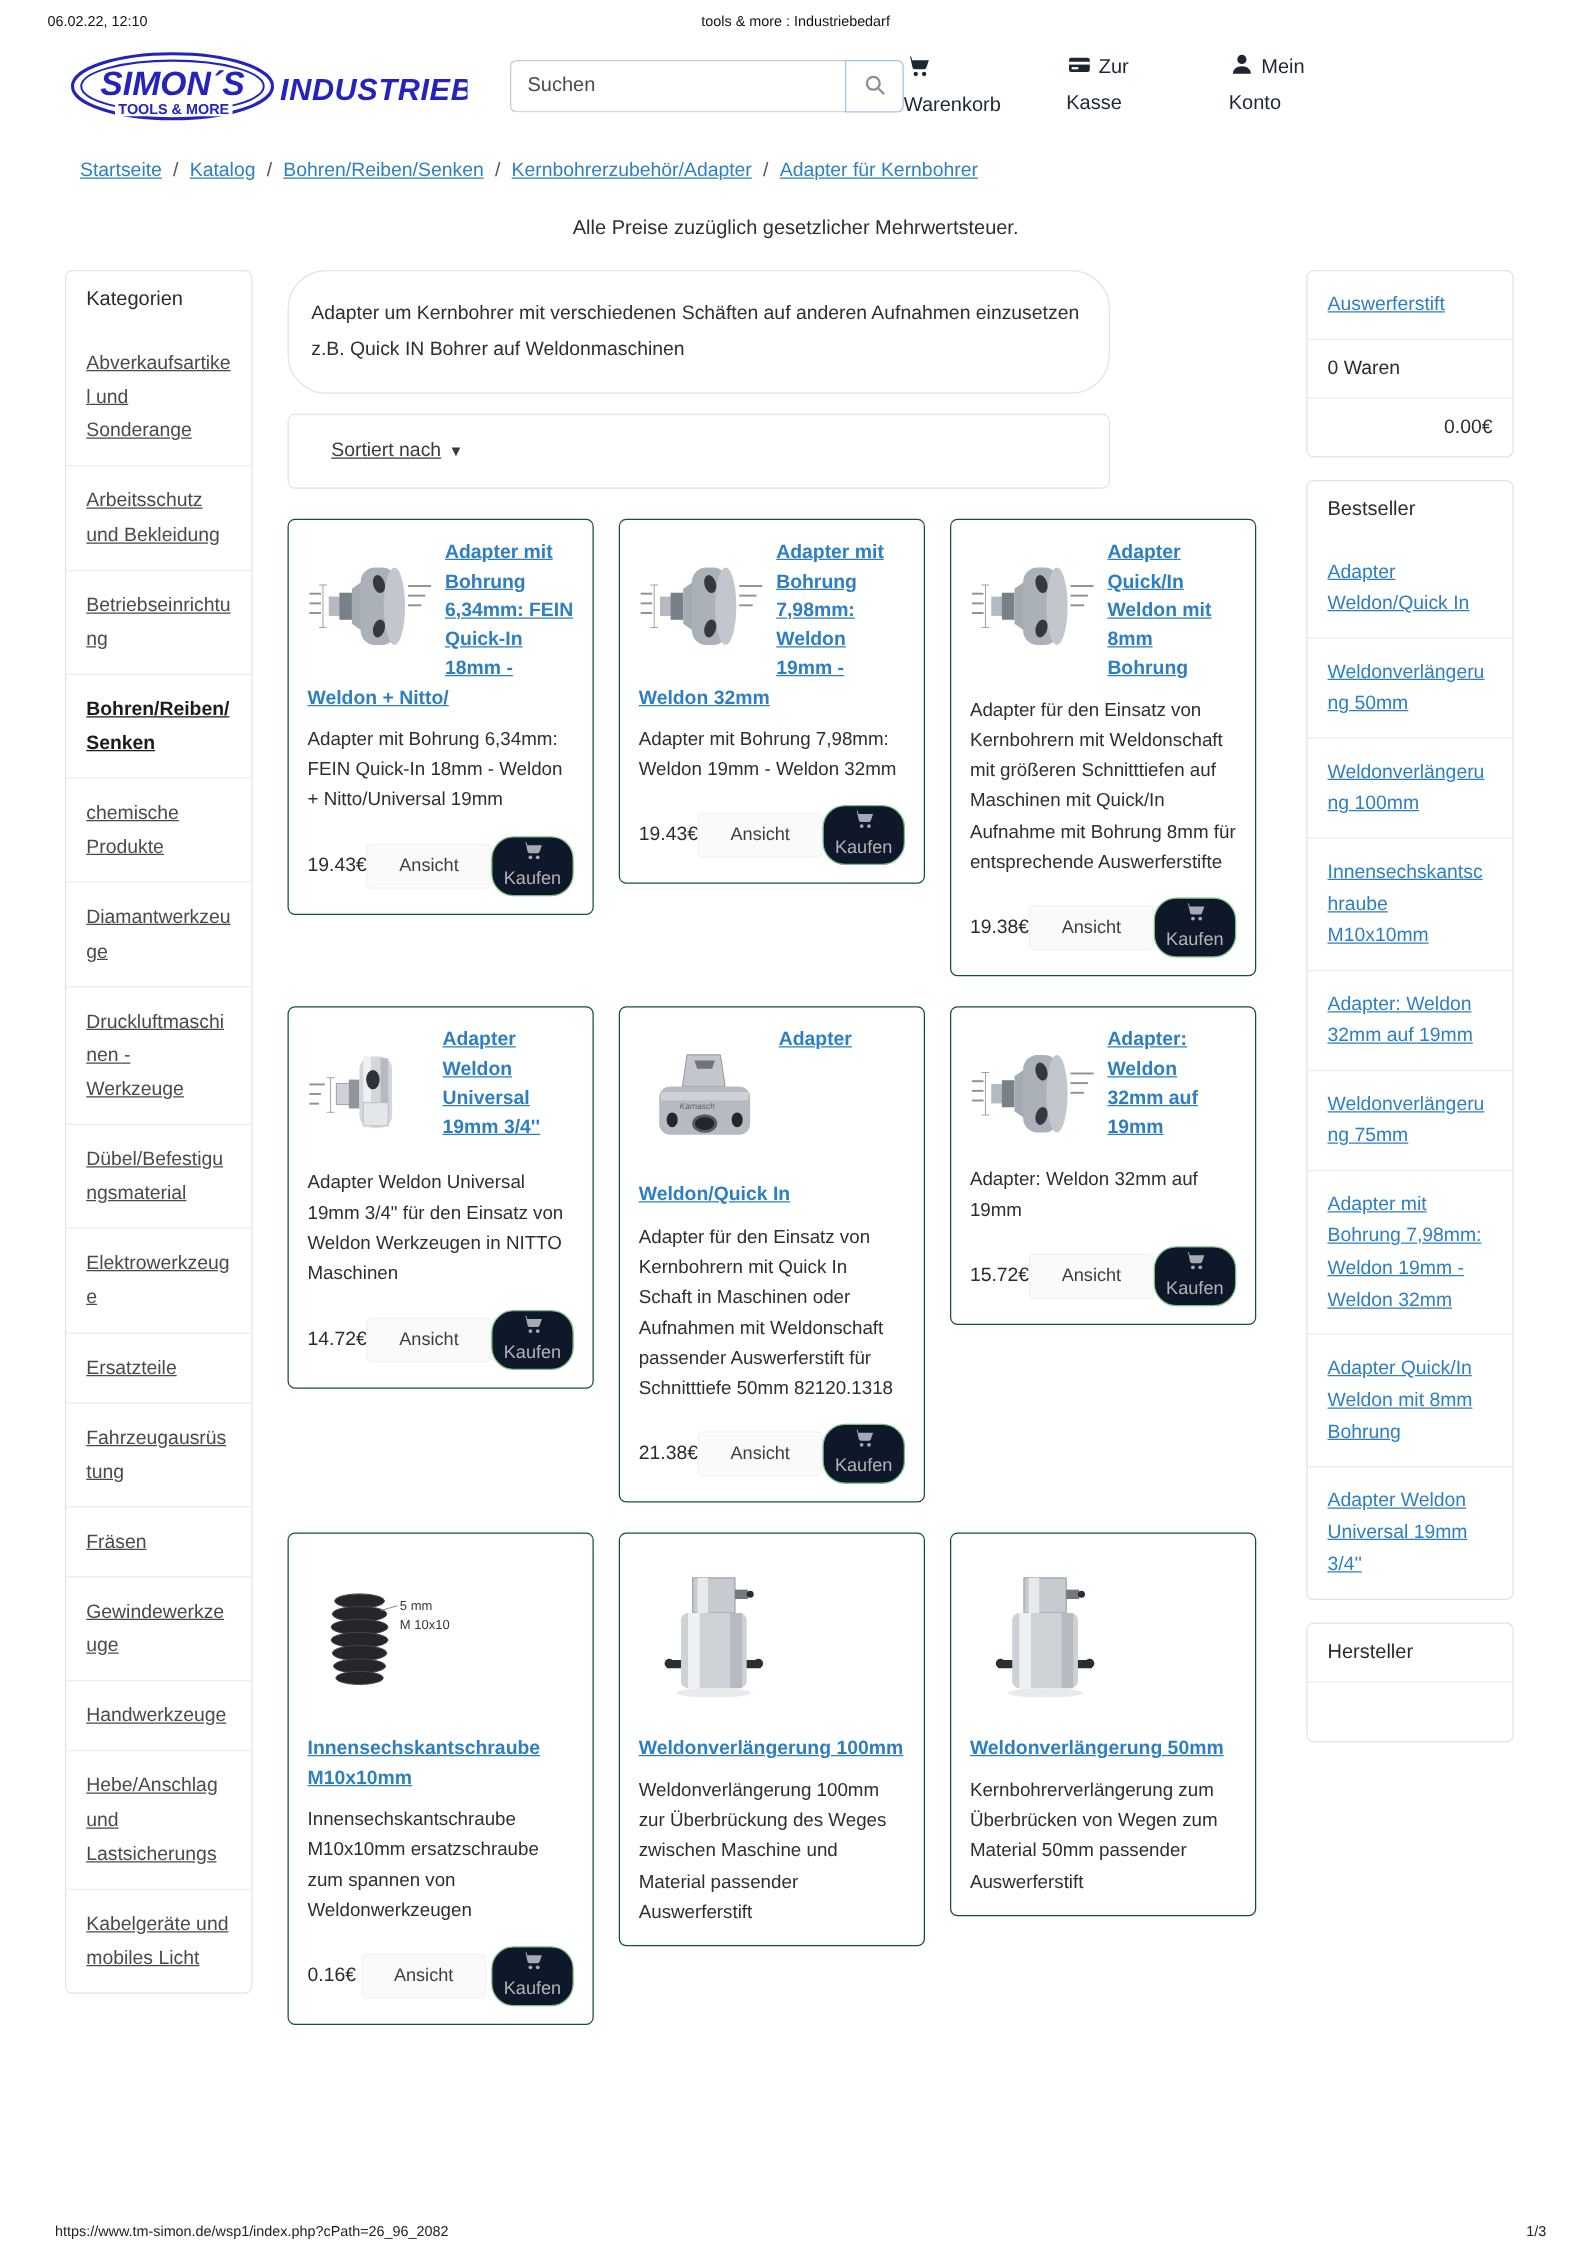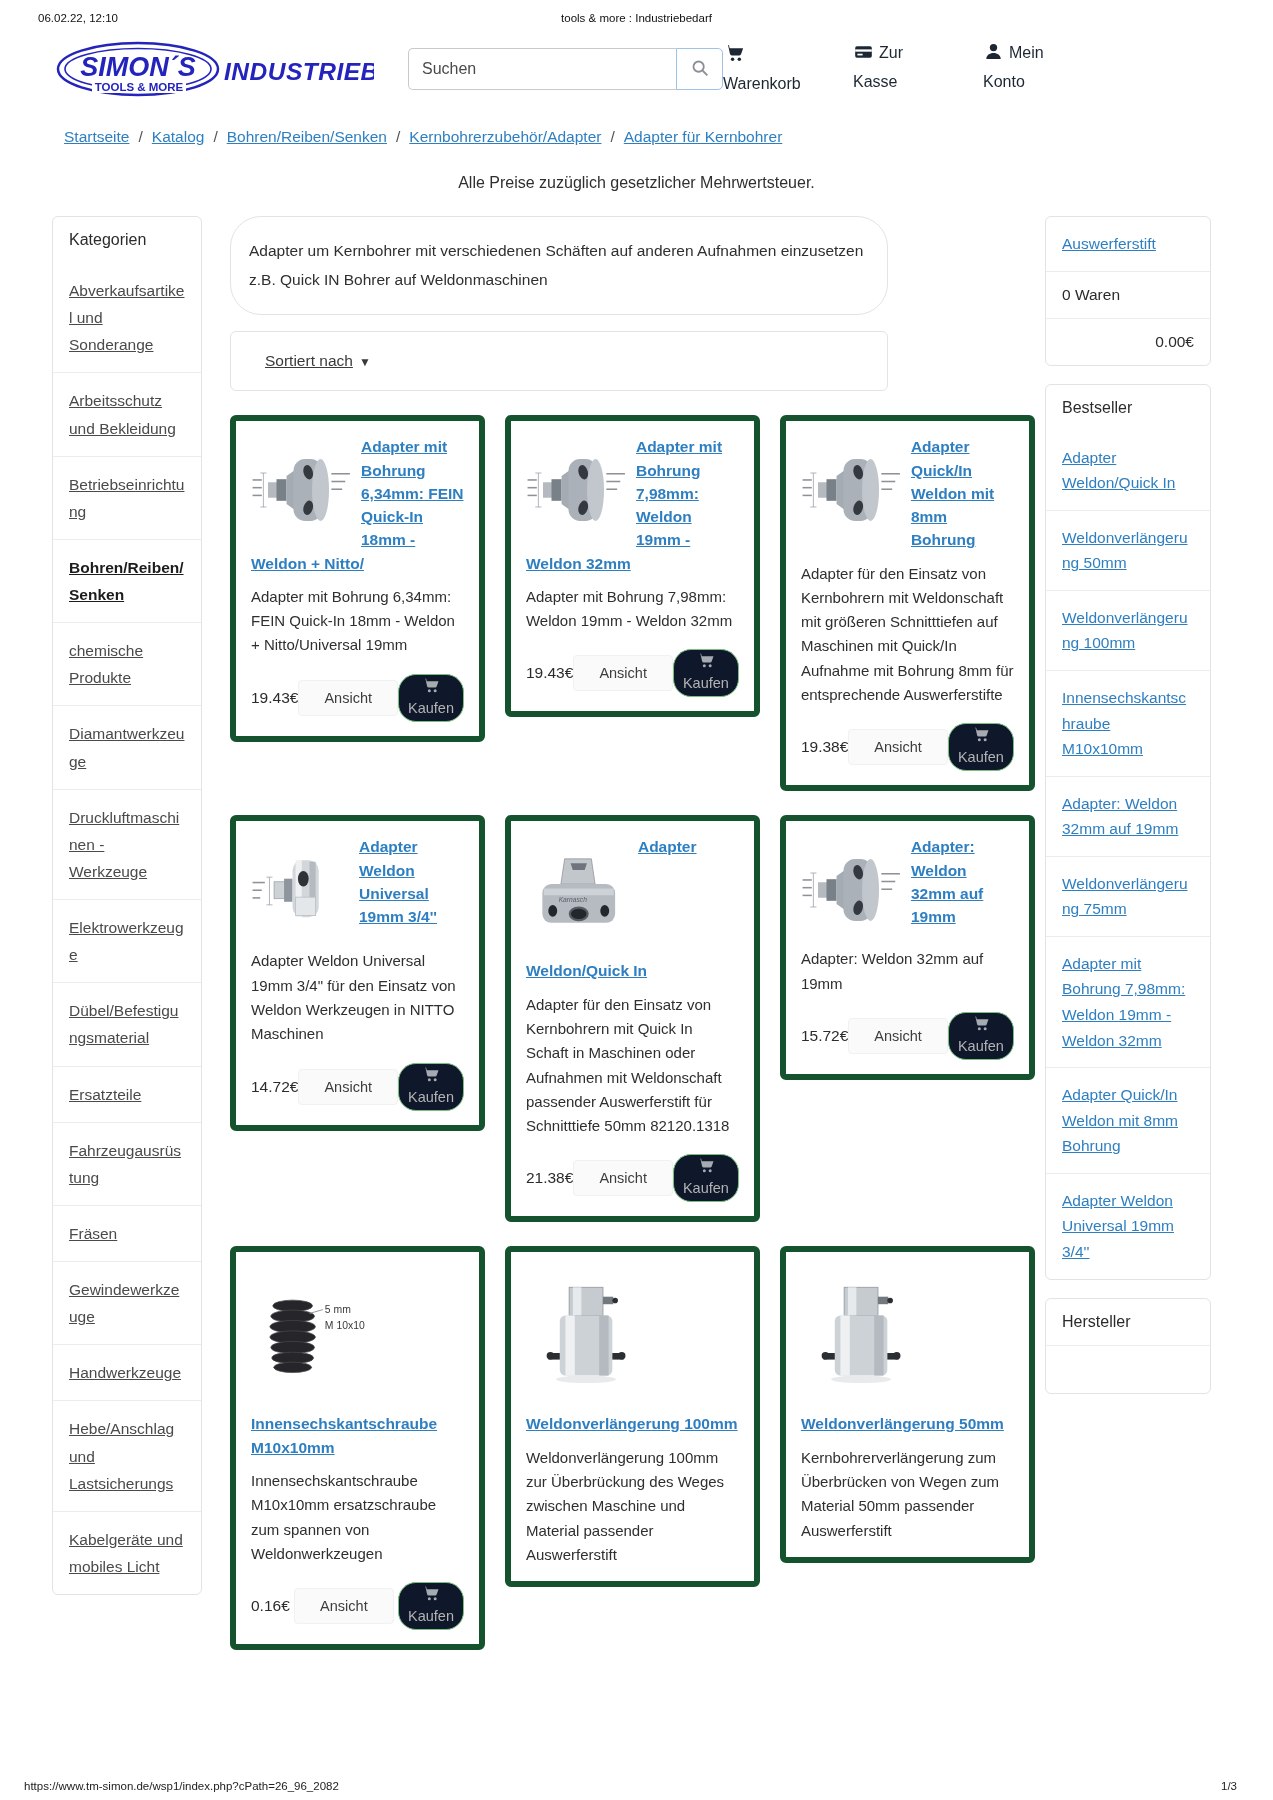--- a/index.html
+++ b/index.html
@@ -6,21 +6,21 @@
   html,body { margin:0; padding:0; background:#fff; }
   body { font-family:"Liberation Sans","DejaVu Sans",sans-serif; color:#2f2f2f; }
   a { cursor:pointer; }
   button { font-family:inherit; cursor:pointer; }
 
   .page { width:1273px; height:1800px; position:relative; overflow:hidden; background:#fff; margin:0 auto; }
 
   
   .print-header { position:relative; padding:12px 38px 0; font-size:11.5px; color:#111; }
   .ph-title { position:absolute; left:0; right:0; top:12px; text-align:center; }
-  .page-footer { position:absolute; left:24px; right:36px; bottom:8px; display:flex; justify-content:space-between; font-size:11.5px; color:#222; }
+  .page-footer { position:absolute; left:44px; right:36px; bottom:8px; display:flex; justify-content:space-between; font-size:11.5px; color:#222; }
 
   
   .header-row { display:flex; align-items:center; padding:16px 232px 6px 52px; }
   .logo svg { display:block; }
   .search-group { display:flex; margin-left:34px; }
   .search-input { width:268px; height:42px; border:1px solid #c9c9c9; border-right:none; border-radius:5px 0 0 5px; padding:0 13px; font-size:16px; color:#333; outline:none; }
   .search-input::placeholder { color:#4a4a4a; opacity:1; }
   .search-btn { width:47px; height:42px; border:1px solid #9ec3e6; border-radius:0 5px 5px 0; background:#fff; display:flex; align-items:center; justify-content:center; }
   .header-nav { margin-left:auto; display:flex; gap:42px; }
   .nav-item { width:88px; text-align:left; font-size:16px; color:#1d2733; line-height:1.55; }
@@ -52,21 +52,21 @@
   .empty-row { height:48px; }
 
   
   .card { border:1px solid #e3e3e3; border-radius:6px; background:#fff; }
   .desc-card { padding:20px 18px; font-size:15.5px; line-height:1.85; margin-bottom:16px;border-radius:31px; }
   .sort-card { padding:20px 34px; margin-bottom:24px; }
   .sort-link { color:#3a3a3a; text-decoration:underline; font-size:15.5px; }
   .sort-caret { color:#3a3a3a; font-size:12px; margin-left:6px; text-decoration:none; display:inline-block; }
 
   .product-grid { display:grid; grid-template-columns:repeat(3,1fr); gap:24px 20px; align-items:start; }
-  .product-card { border:6px solid #14532d; border-radius:6px; padding:14px 15px; background:#fff; }
+  .product-card { border:1px solid #14532d; border-radius:6px; padding:14px 15px; background:#fff; }
   .p-img { float:left; width:102px; height:106px; margin:2px 8px 4px 0; }
   .p-img svg { width:100%; height:100%; }
   .p-img.v-hub   { width:100px; height:108px; }
   .p-img.v-block { width:104px; height:118px; }
   .p-img.v-screw { width:142px; height:140px; }
   .p-img.v-sleeve{ width:122px; height:140px; }
   .p-title { color:var(--link-blue); font-weight:700; text-decoration:underline; font-size:15.5px; line-height:1.5; }
   .p-desc { clear:both; color:#2f2f2f; font-size:15px; line-height:1.62; margin:10px 0 0; }
   .p-footer { display:flex; align-items:center; justify-content:space-between; margin-top:16px; }
   .p-price { font-size:15.5px; color:#2b2b2b; }
@@ -161,24 +161,24 @@
             <div class="panel-row">
               <a class="cat-link">chemische Produkte</a>
             </div>
             <div class="panel-row">
               <a class="cat-link">Diamantwerkzeuge</a>
             </div>
             <div class="panel-row">
               <a class="cat-link">Druckluftmaschinen - Werkzeuge</a>
             </div>
             <div class="panel-row">
+              <a class="cat-link">Dübel/Befestigungsmaterial</a>
+            </div>
+            <div class="panel-row">
               <a class="cat-link">Elektrowerkzeuge</a>
-            </div>
-            <div class="panel-row">
-              <a class="cat-link">Dübel/Befestigungsmaterial</a>
             </div>
             <div class="panel-row">
               <a class="cat-link">Ersatzteile</a>
             </div>
             <div class="panel-row">
               <a class="cat-link">Fahrzeugausrüstung</a>
             </div>
             <div class="panel-row">
               <a class="cat-link">Fräsen</a>
             </div>

